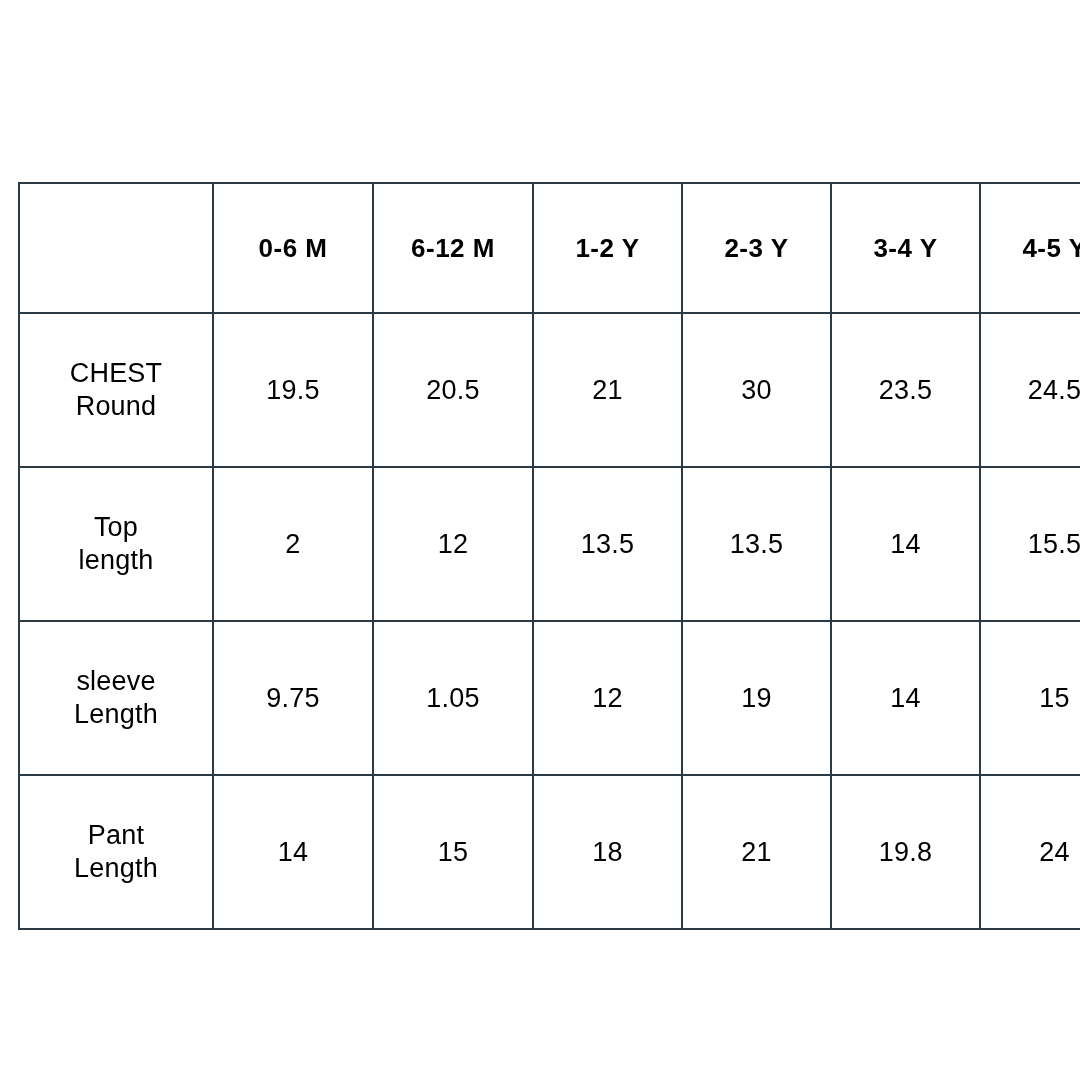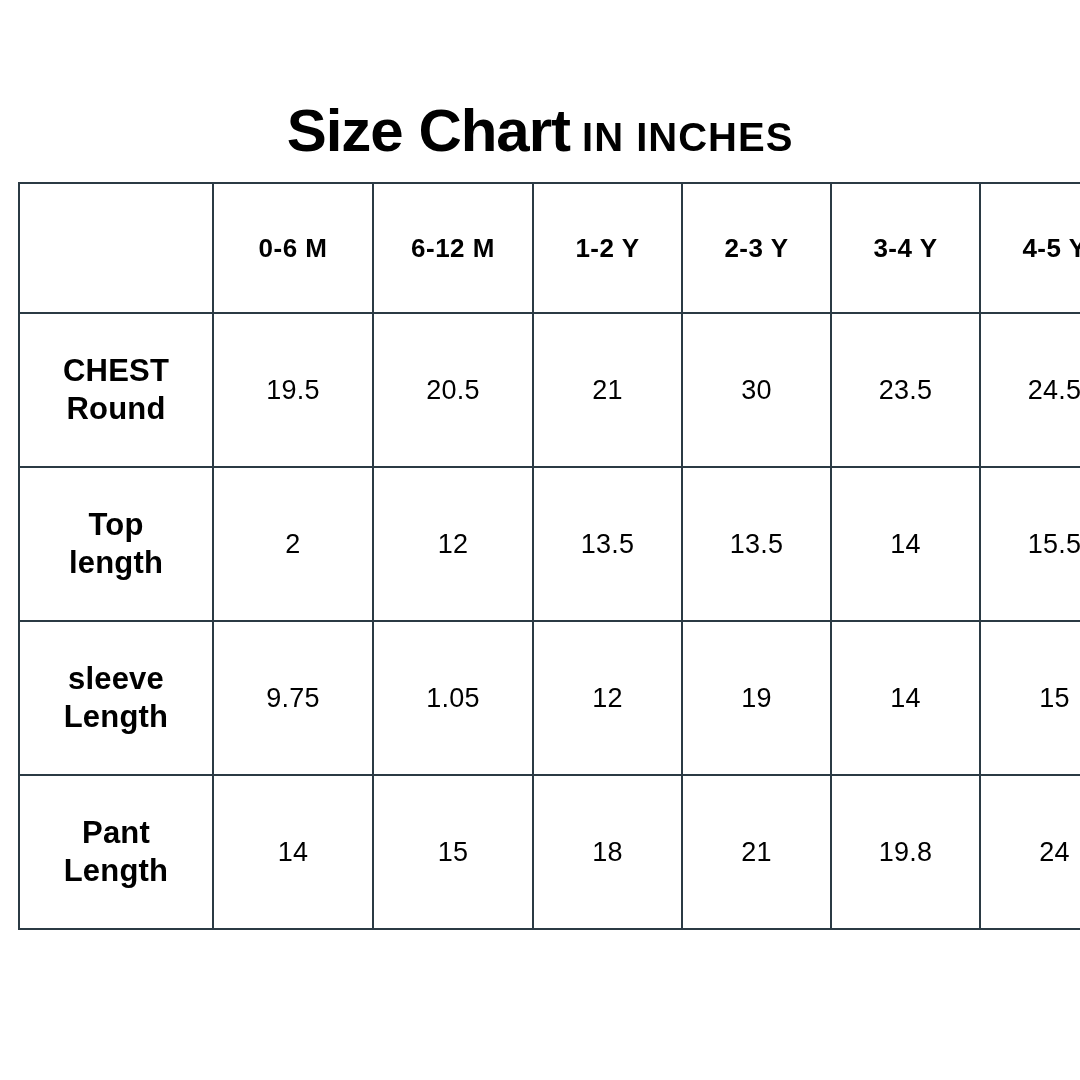--- a/index.html
+++ b/index.html
@@ -68,39 +68,36 @@
 
   th.corner-cell {
     background: #ffffff;
   }
   th.head-cell {
     font-size: 26px;
     font-weight: 700;
     letter-spacing: 0.5px;
   }
   td.row-label {
-    font-size: 31px;
-    font-weight: 700;
+    font-size: 27px;
+    font-weight: 400;
     line-height: 1.22;
     letter-spacing: 0.2px;
   }
   td.value-cell {
     font-size: 27px;
     font-weight: 400;
     letter-spacing: 0.3px;
   }
 </style>
 </head>
 <body>
 
 <div class="page">
 
-  <div class="title-wrap">
-    <span class="title-main">Size Chart</span><span class="title-sub">IN INCHES</span>
-  </div>
 
   <div class="table-wrap">
     <table class="size-chart">
       <colgroup>
         <col class="label-col">
         <col class="data-col">
         <col class="data-col">
         <col class="data-col2">
         <col class="data-col2">
         <col class="data-col2">

